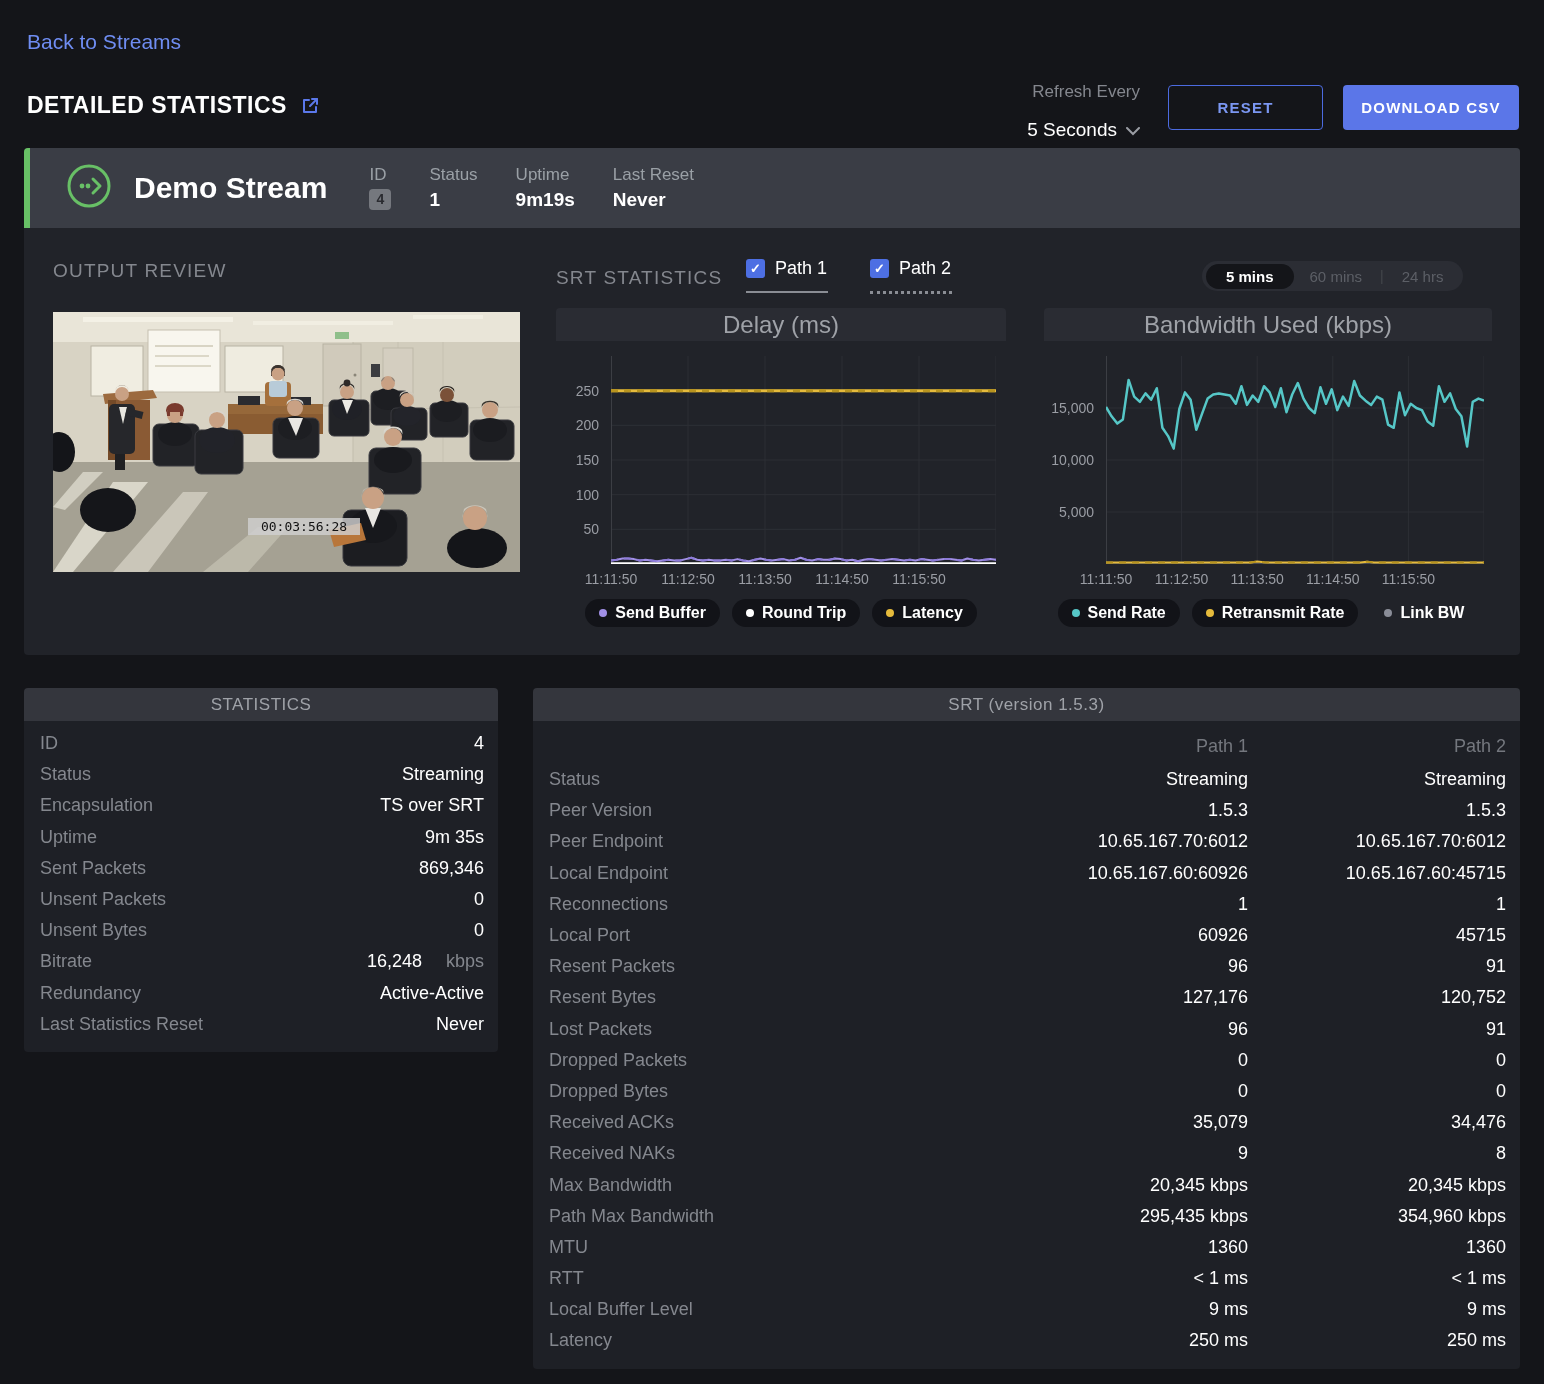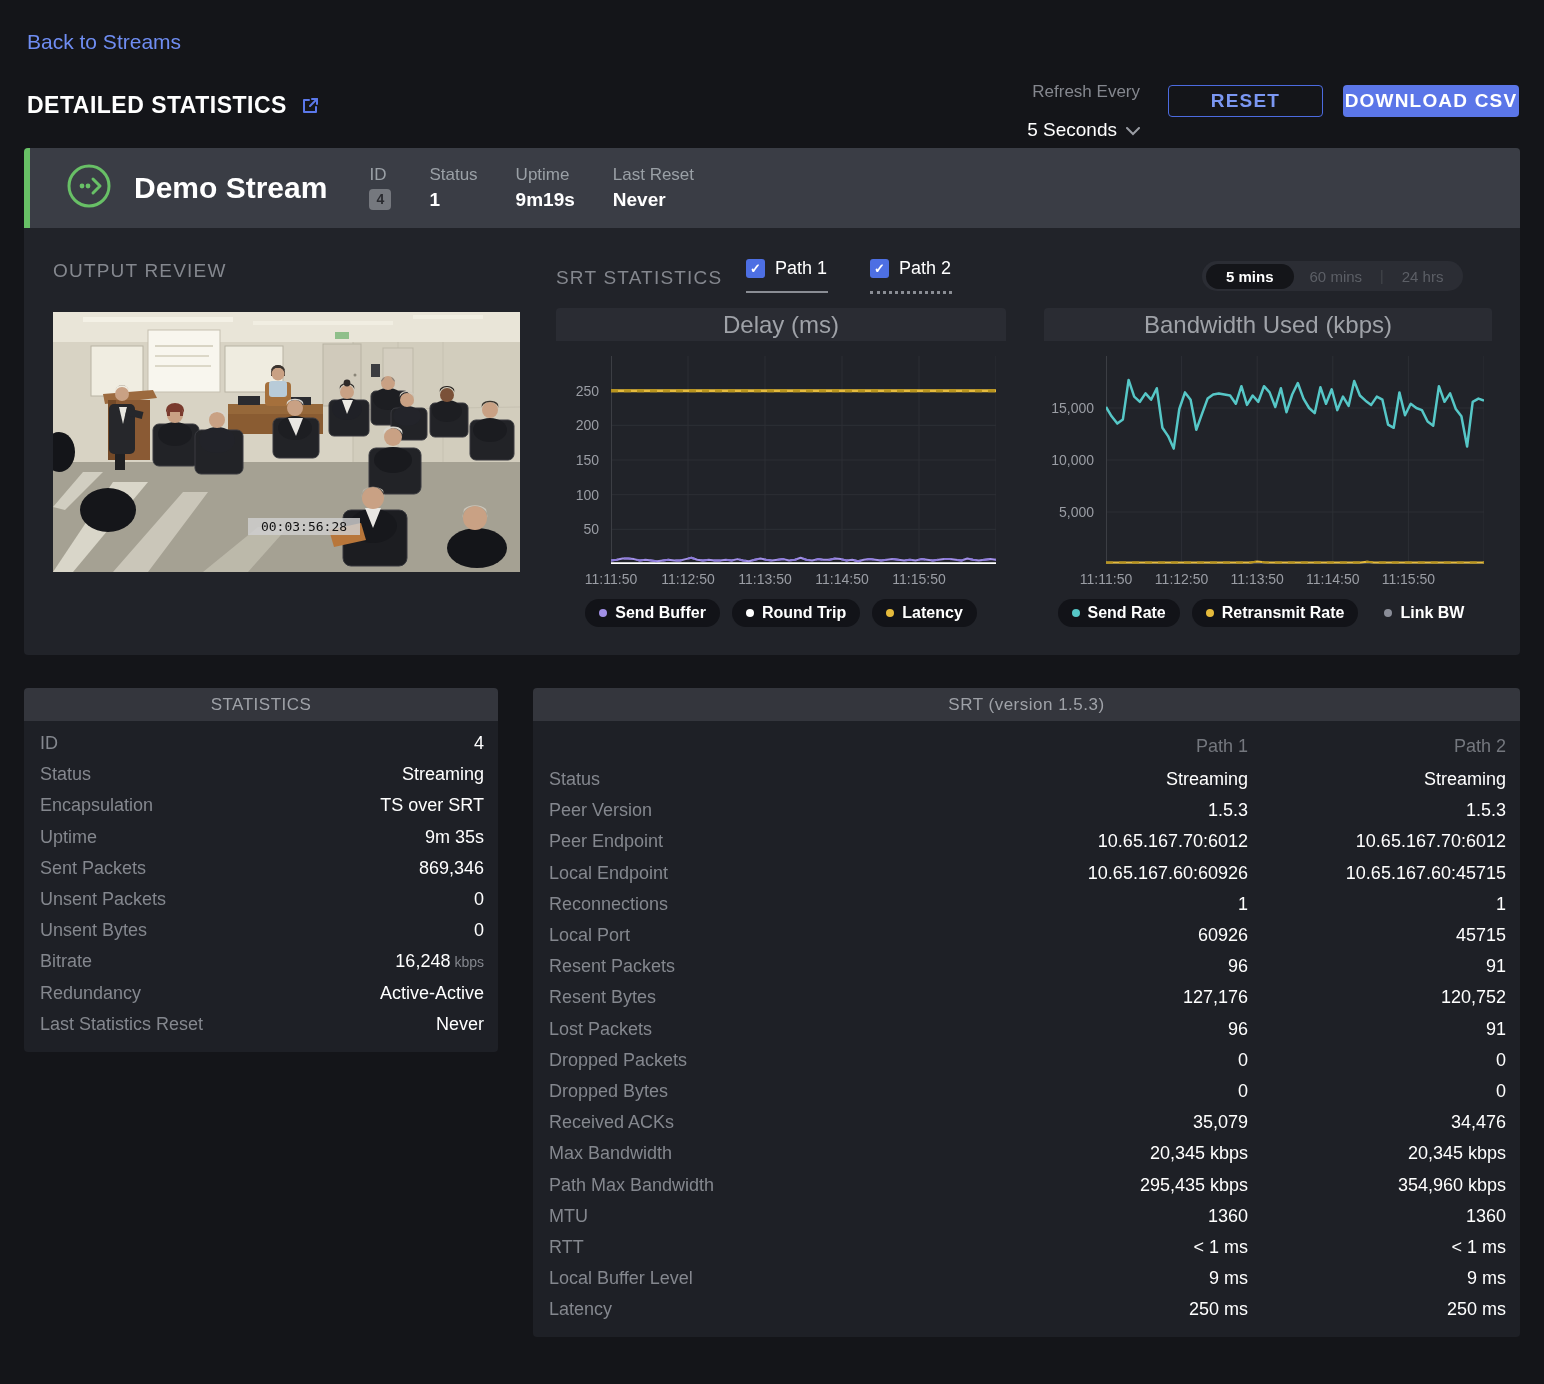--- a/index.html
+++ b/index.html
@@ -8,21 +8,21 @@
 
   
   .back-link { position:absolute; left:27px; top:30px; font-size:21px; color:#6f8df2; cursor:pointer; }
   .page-title-row { position:absolute; left:27px; top:92px; display:flex; align-items:center; gap:14px; }
   .page-title { font-size:23px; font-weight:bold; color:#ffffff; letter-spacing:.5px; }
   .ext-icon { width:19px; height:19px; display:inline-block; }
 
   .refresh-block { position:absolute; right:404px; top:82px; text-align:right; }
   .refresh-label { font-size:17px; color:#84878e; }
   .refresh-value { margin-top:17px; display:flex; align-items:center; justify-content:flex-end; gap:9px; font-size:19px; color:#ffffff; cursor:pointer; }
-  .btn { position:absolute; top:85px; height:32px; border-radius:4px; font-size:19px; font-weight:bold; letter-spacing:1.2px; display:flex; align-items:center; justify-content:center; cursor:pointer; }
+  .btn { position:absolute; top:85px; height:45px; border-radius:4px; font-size:15px; font-weight:bold; letter-spacing:1.2px; display:flex; align-items:center; justify-content:center; cursor:pointer; }
   .btn-reset { left:1168px; width:155px; background:transparent; border:1px solid #4c6be0; color:#7b97f2; }
   .btn-download { left:1343px; width:176px; background:#5b76e8; border:none; color:#ffffff; }
 
   
   .main-panel { position:absolute; left:24px; top:148px; width:1496px; height:507px; background:#212329; border-radius:4px; }
   .stream-header { position:absolute; left:0; top:0; width:100%; height:80px; background:#3a3d45; border-left:6px solid #68c066; border-radius:4px 4px 0 0; display:flex; align-items:center; padding-left:36px; }
   .stream-name { margin-left:22px; font-size:30px; font-weight:bold; color:#ffffff; }
   .stream-fields { margin-left:42px; display:flex; gap:38px; }
   .sfield .flabel { font-size:17px; color:#9aa0a6; }
   .sfield .fvalue { margin-top:4px; font-size:19px; font-weight:bold; color:#ffffff; }
@@ -64,21 +64,21 @@
   
   .card { position:absolute; top:688px; }
   .card-header { height:33px; background:#34363d; border-radius:4px 4px 0 0; color:#9fa2a8; font-size:17px; letter-spacing:.5px; display:flex; align-items:center; justify-content:center; }
   .card-body { background:#1e2026; border-radius:0 0 4px 4px; padding:7px 0 12px 0; }
   .stats-card { left:24px; width:474px; }
   .srt-card { left:533px; width:987px; }
 
   .stat-row { display:flex; align-items:center; height:31.2px; padding:0 14px 0 16px; }
   .stat-row .rlabel { flex:1; font-size:18px; color:#84878e; }
   .stat-row .rvalue { font-size:18px; color:#ffffff; text-align:right; }
-  .stat-row .runit { font-size:14px; color:#84878e; margin-left:4px; }
+  .stat-row .runit { font-size:18px; color:#84878e; margin-left:24px; }
 
   .srt-cols { display:grid; grid-template-columns:1fr 365px 258px; height:36px; align-items:center; padding:0 14px 0 16px; }
   .srt-cols .col { font-size:18px; color:#74777e; text-align:right; }
   .srt-row { display:grid; grid-template-columns:1fr 365px 258px; height:31.2px; align-items:center; padding:0 14px 0 16px; }
   .srt-row .rlabel { font-size:18px; color:#84878e; }
   .srt-row .rv { font-size:18px; color:#ffffff; text-align:right; }
 </style>
 </head>
 <body>
 
@@ -478,20 +478,25 @@
             <div class="rlabel">Dropped Bytes</div>
             <div class="rv">0</div>
             <div class="rv">0</div>
           </div>
           <div class="srt-row">
             <div class="rlabel">Received ACKs</div>
             <div class="rv">35,079</div>
             <div class="rv">34,476</div>
           </div>
           <div class="srt-row">
+            <div class="rlabel">Received NAKs</div>
+            <div class="rv">9</div>
+            <div class="rv">8</div>
+          </div>
+          <div class="srt-row">
             <div class="rlabel">Max Bandwidth</div>
             <div class="rv">20,345 kbps</div>
             <div class="rv">20,345 kbps</div>
           </div>
           <div class="srt-row">
             <div class="rlabel">Path Max Bandwidth</div>
             <div class="rv">295,435 kbps</div>
             <div class="rv">354,960 kbps</div>
           </div>
           <div class="srt-row">

